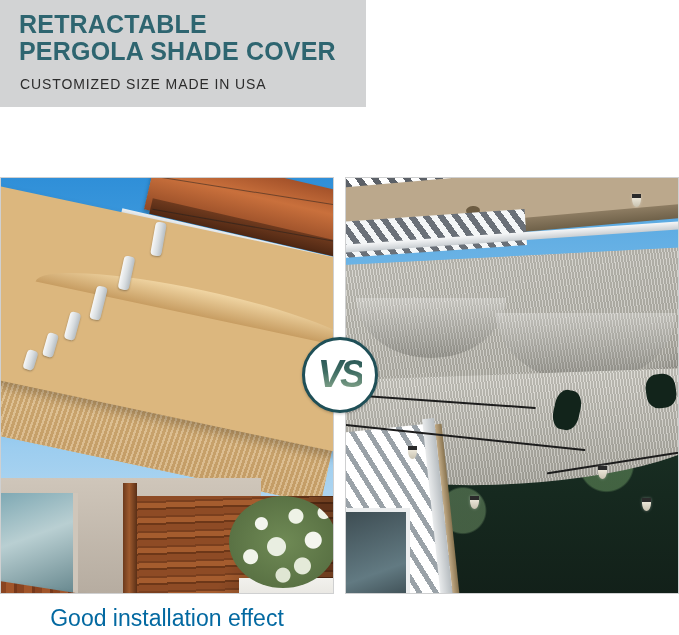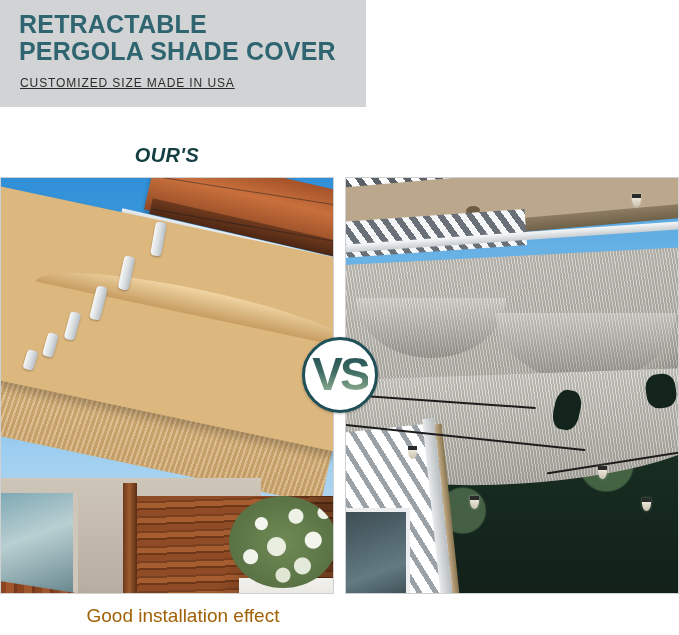--- a/index.html
+++ b/index.html
@@ -37,25 +37,24 @@
     color: #2e6570;
     font-weight: bold;
     font-size: 25px;
     line-height: 27px;
     letter-spacing: 0.2px;
     margin: 0;
     white-space: pre-line;
   }
   .header-subtitle {
     color: #2c2c2c;
-    font-size: 12px;
+    font-size: 14px;
     letter-spacing: 0.9px;
     margin: 11px 0 0 1px;
     white-space: nowrap;
-    text-decoration: underline;
   }
 
   
   .col-label {
     position: absolute;
     top: 144px;
     font-style: italic;
     font-weight: bold;
     font-size: 20px;
     color: #143e42;
@@ -330,57 +329,56 @@
     background: #ffffff;
     border: 3px solid #1f4f57;
     box-sizing: border-box;
     display: flex;
     align-items: center;
     justify-content: center;
     z-index: 30;
     box-shadow: 0 1px 3px rgba(0,0,0,.25);
   }
   .vs-text {
+    font-style: italic;
     font-weight: bold;
-    font-size: 46px;
+    font-size: 38px;
     line-height: 46px;
     letter-spacing: -3px;
     background: linear-gradient(180deg, #1d4a50 0%, #3f6d63 45%, #9fba9a 100%);
     -webkit-background-clip: text;
     background-clip: text;
     color: transparent;
     -webkit-text-fill-color: transparent;
     transform: translateY(-1px);
     user-select: none;
   }
 
   
   .caption {
     position: absolute;
     top: 605px;
-    font-size: 19px;
-    color: #a16207;
+    font-size: 23px;
+    color: #0369a1;
     text-align: center;
-    padding-left: 16px;
   }
   .caption.left  { left: 0;   width: 334px; }
   .caption.right { left: 345px; width: 334px; }
 </style>
 </head>
 <body>
 
 <div id="root">
 
   <div class="header-banner">
     <div class="header-title">RETRACTABLE
 PERGOLA SHADE COVER</div>
     <div class="header-subtitle">CUSTOMIZED SIZE MADE IN USA</div>
   </div>
 
-  <div class="col-label left">OUR'S</div>
 
   <div class="panel left">
     <div class="scene">
       <div class="lyr l-sky"></div>
 
       <div class="lyr l-beam"></div>
       <div class="lyr l-beam2"></div>
       <div class="lyr l-fascia"></div>
 
       <div class="lyr l-wire" style="left:60px; top:6px; width:290px; transform:rotate(9deg);"></div>

